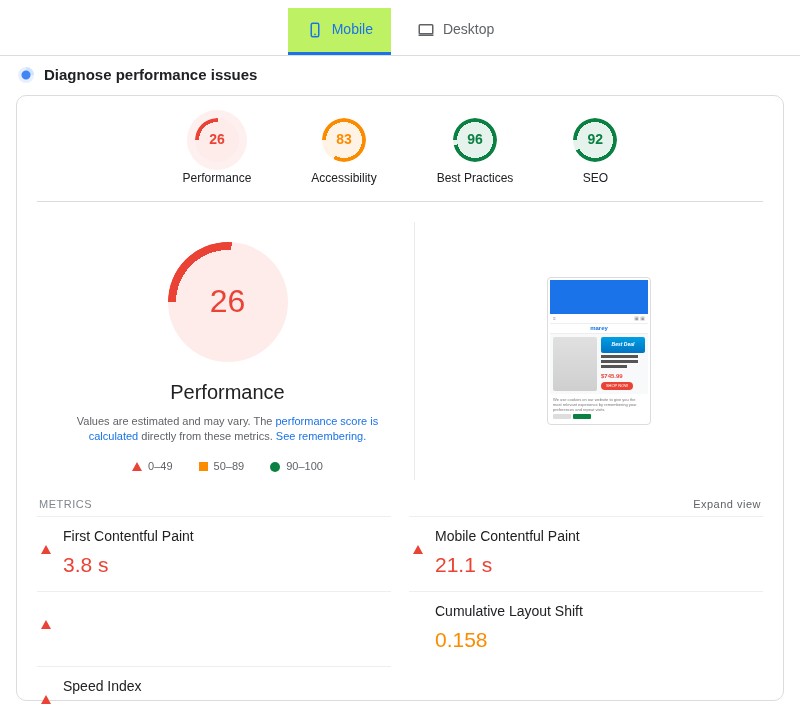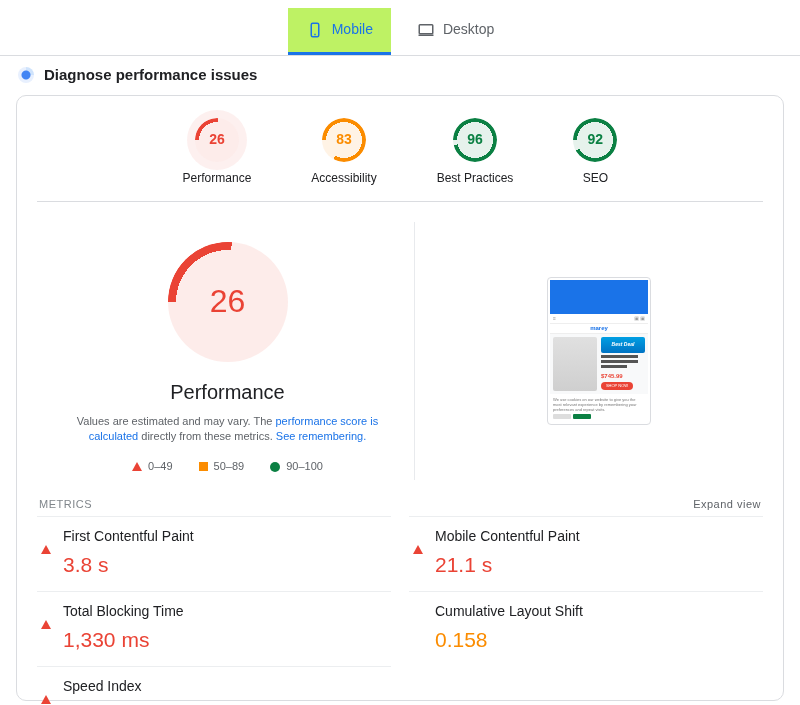--- a/index.html
+++ b/index.html
@@ -214,24 +214,20 @@
         </div>
         <div class="metric">
           <div class="icon"><i class="tri"></i></div>
           <div>
             <div class="name">Mobile Contentful Paint</div>
             <div class="val red">21.1 s</div>
           </div>
         </div>
         <div class="metric">
           <div class="icon"><i class="tri"></i></div>
-          <div>
-            <div class="name">Total Blocking Time</div>
-            <div class="val red">1,330 ms</div>
-          </div>
         </div>
         <div class="metric">
           <div class="icon"><i class="sq"></i></div>
           <div>
             <div class="name">Cumulative Layout Shift</div>
             <div class="val orange">0.158</div>
           </div>
         </div>
         <div class="metric">
           <div class="icon"><i class="tri"></i></div>

